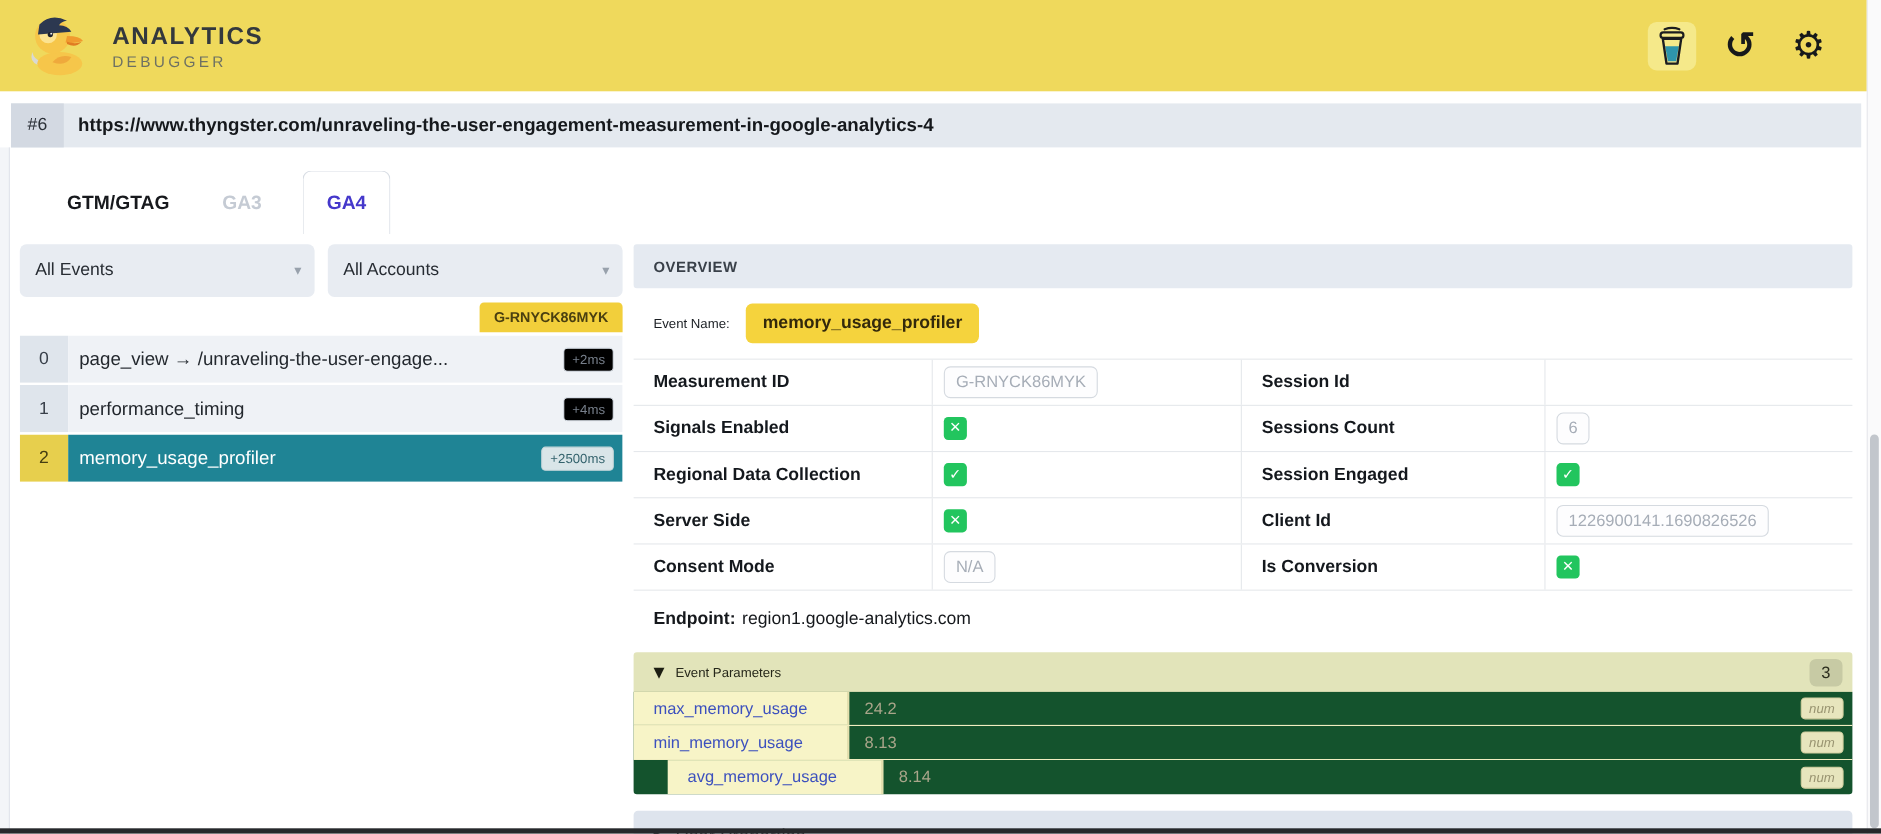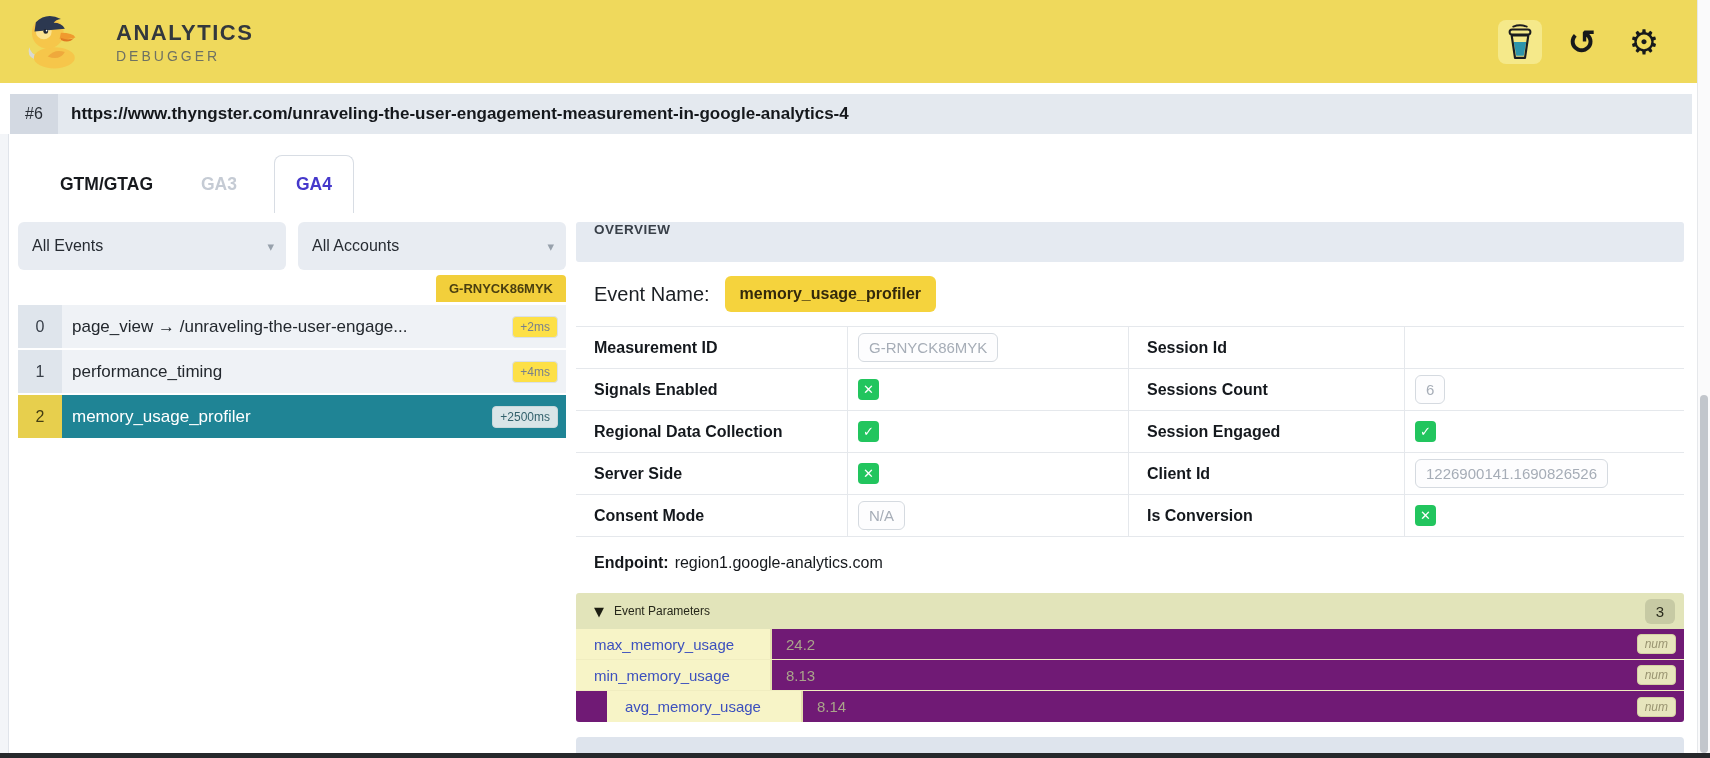--- a/index.html
+++ b/index.html
@@ -14,21 +14,21 @@
 
   
   .topbar {
     height: 83px;
     background: #EFD95C;
     display: flex;
     align-items: center;
     justify-content: space-between;
     padding: 0 40px 0 14px;
   }
-  .logo { display: flex; align-items: center; gap: 24px; }
+  .logo { display: flex; align-items: center; gap: 10px; }
   .duck-svg { width: 78px; height: 66px; }
   .logo-text .t1 {
     font-size: 22px; font-weight: 800; color: #33383D; letter-spacing: 1.5px;
   }
   .logo-text .t2 {
     font-size: 14px; font-weight: 400; color: #6E7163; letter-spacing: 3px;
     text-align: left; margin-top: 2px;
   }
   .actions { display: flex; align-items: center; gap: 18px; margin-right: 4px; }
   .iconbtn {
@@ -57,21 +57,21 @@
     width: 48px; height: 40px; background: #D3D9E2;
     display: flex; align-items: center; justify-content: center;
     font-size: 16px; color: #2A2F36;
   }
   .req-url {
     padding-left: 13px; font-size: 17px; font-weight: 700; color: #15181C;
     white-space: nowrap; overflow: hidden;
   }
 
   
-  .tabs { margin-top: 21px; height: 58px; display: flex; align-items: flex-start; padding-left: 25px; margin-left: 10px; }
+  .tabs { margin-top: 21px; height: 58px; display: flex; align-items: flex-start; padding-left: 36px; }
   .tab {
     font-size: 17.5px; font-weight: 700; padding: 0 15px; cursor: pointer;
     height: 58px; display: flex; align-items: center; color: #17191D;
   }
   .tab.ga3 { color: #C5CBD4; margin-left: 18px; }
   .tab.active {
     color: #4538CB; margin-left: 22px; padding: 0 21px;
     background: #FFFFFF; border: 1px solid #D8DDE4; border-bottom: none;
     border-radius: 8px 8px 0 0;
   }
@@ -109,38 +109,38 @@
   }
   .ebody {
     flex: 1; min-width: 0; background: #EFF2F6; display: flex; align-items: center;
     padding: 0 8px 0 10px;
   }
   .ename {
     flex: 1; min-width: 0; font-size: 17px; color: #23282E;
     white-space: nowrap; overflow: hidden;
   }
   .etime {
-    flex: none; background: #fde047; border: 1px solid #DAE0E8; color: #78808C;
+    flex: none; background: #000000; border: 1px solid #DAE0E8; color: #78808C;
     font-size: 12px; padding: 3px 7px; border-radius: 4px; margin-left: 8px;
   }
   .erow.sel .eidx { background: #E7CF4D; color: #453E12; }
   .erow.sel .ebody { background: #1F8495; }
   .erow.sel .ename { color: #FFFFFF; }
   .erow.sel .etime { background: #D9E5E8; border-color: #C8D8DB; color: #33626C; }
 
   
   .sec-head {
     height: 40px; background: #E5EAF1; border-radius: 3px;
-    display: flex; align-items: flex-start; padding-left: 18px;
+    display: flex; align-items: center; padding-left: 18px;
   }
   .sec-head span {
     font-size: 13.5px; font-weight: 700; color: #394049; letter-spacing: 0.5px;
   }
   .ev-name-row { height: 64px; display: flex; align-items: center; padding-left: 18px; gap: 15px; }
-  .ev-label { font-size: 20px; color: #1B1F24; }
+  .ev-label { font-size: 12px; color: #1B1F24; }
   .ev-badge {
     background: #F5D33D; color: #33290B; font-size: 16px; font-weight: 700;
     padding: 9px 15px; border-radius: 6px;
   }
 
   .ov-table { border-top: 1px solid #E5E8EC; }
   .ov-row {
     display: grid; grid-template-columns: 272px 280px 277px 1fr;
     height: 42px; border-bottom: 1px solid #E5E8EC;
   }
@@ -171,21 +171,21 @@
     display: flex; align-items: center; padding: 0 9px 0 18px; cursor: pointer;
   }
   .param-head .tri { font-size: 13px; color: #1C1D12; margin-right: 10px;
     font-family: "DejaVu Sans", sans-serif; }
   .param-head .ph-title { font-size: 12px; color: #26271A; flex: 1; }
   .param-head .count {
     background: #C7CAA4; color: #2B2C1D; font-size: 15px;
     padding: 4px 11px; border-radius: 6px;
   }
   .prow {
-    display: flex; align-items: stretch; height: 31px; background: #701a75;
+    display: flex; align-items: stretch; height: 31px; background: #14532d;
     border-bottom: 1px solid #F0EDC0;
   }
   .prow:last-child { border-bottom: none; border-radius: 0 0 3px 3px; padding-left: 31px; }
   .pname {
     width: 196px; flex: none; background: #F7F4C7; border-right: 2px solid #E3DFAE;
     display: flex; align-items: center; padding-left: 18px;
     font-size: 15px; color: #3C50BE; cursor: pointer;
   }
   .pval { flex: 1; display: flex; align-items: center; padding-left: 14px;
     font-size: 15px; color: #A9A58A; }

